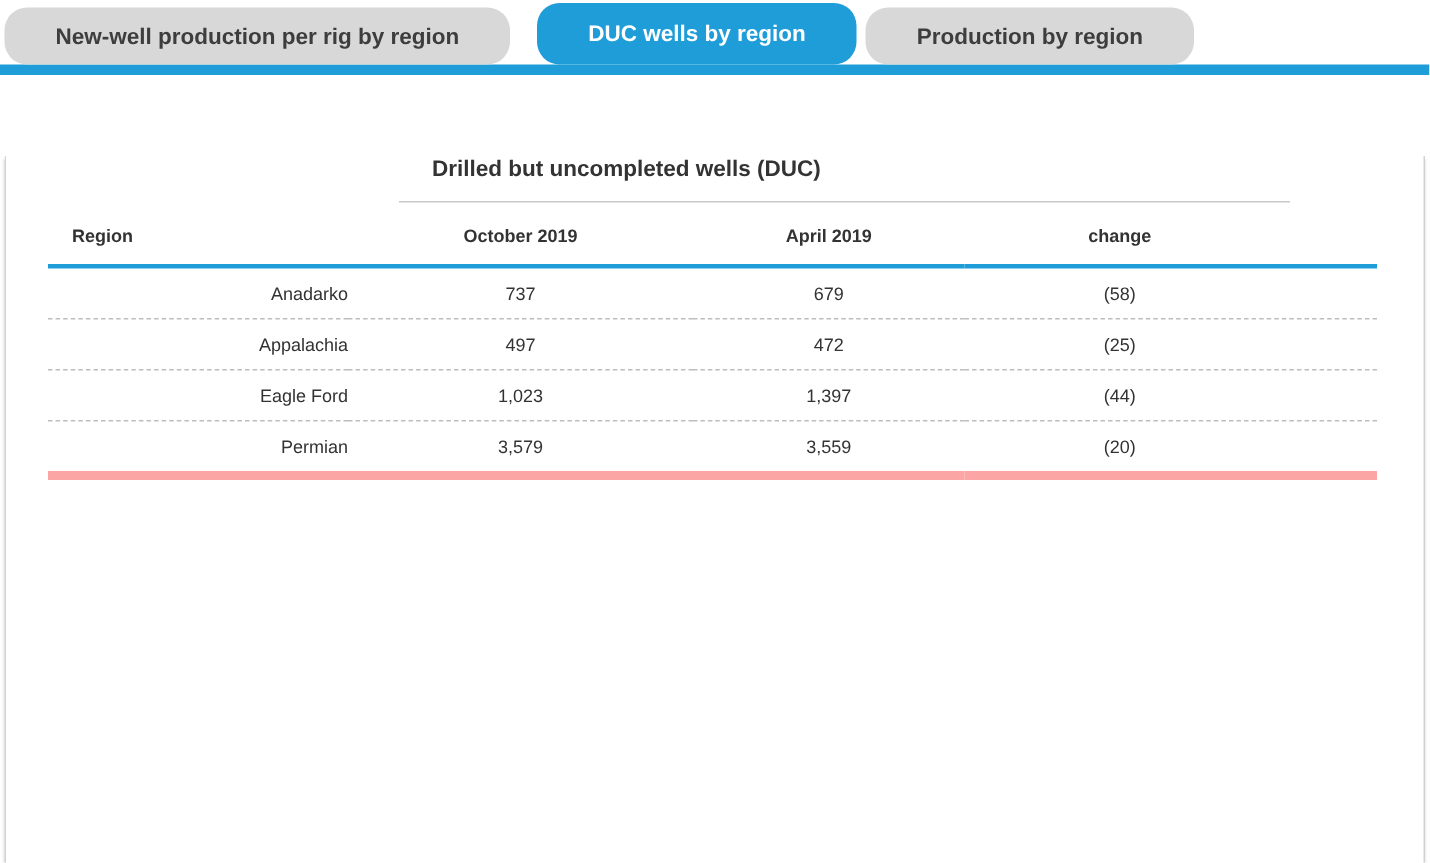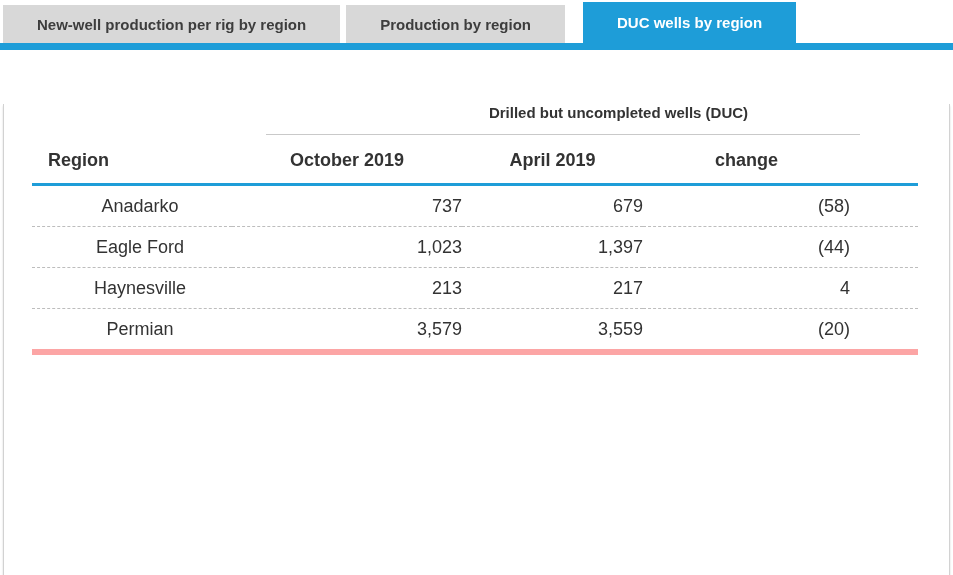--- a/index.html
+++ b/index.html
@@ -3,55 +3,55 @@
 <meta charset="utf-8">
 <style>
   * { margin:0; padding:0; box-sizing:border-box; }
   html,body { width:953px; height:575px; overflow:hidden; background:#ffffff;
               font-family:"Liberation Sans", sans-serif; }
 
   
   .tabbar { display:flex; align-items:flex-end; padding:5px 0 0 3px; height:43px; }
   .tab { background:#d8d8d8; color:#3d3d3d; font-weight:bold; font-size:15px;
          height:38px; display:flex; align-items:center; padding:0 34px;
-         margin-right:6px; cursor:pointer; white-space:nowrap; }
+         margin-right:6px; cursor:pointer; white-space:nowrap;border-radius:15px; }
   .tab.active { background:#1e9dd8; color:#ffffff; height:41px; margin-left:12px; }
   .accent-bar { height:7px; background:#1e9dd8; width:953px; }
 
   
   .panel { margin:0 3px; width:947px; height:518px;
            border:1px solid #d2d2d2; border-top:none; border-radius:0 0 5px 5px;
            box-shadow:0 2px 2px rgba(0,0,0,0.18); background:#fff; }
 
   
-  .chart-title { margin:54px 0 0 284px; font-size:15px; font-weight:bold; color:#333;text-align:center; }
+  .chart-title { margin:54px 0 0 284px; font-size:15px; font-weight:bold; color:#333; }
   .chart-unit  { margin:9px 0 0 284px; font-size:14px; color:#3a3a3a; }
   .header-rule { margin:13px 0 0 262px; width:594px; border-top:1px solid #c9c9c9; }
 
   
   table { border-collapse:collapse; table-layout:fixed; width:886px;
-          margin-left:28px; font-size:18px; color:#333; }
+          margin-left:28px; font-size:12px; color:#333; }
   col.c1 { width:200px; } col.c2 { width:230px; }
   col.c3 { width:181px; } col.c4 { width:275px; }
   th { font-weight:bold; padding:15px 0 12px 0;
        border-bottom:3px solid #1e9dd8; }
   th:first-child { text-align:left; padding-left:16px; }
-  td { text-align:right; padding:10px 0 9px 0; border-bottom:1px dashed #bdbdbd; }
-  td:first-child { text-align:center; padding-left:16px; }
+  td { text-align:center; padding:10px 0 9px 0; border-bottom:1px dashed #bdbdbd; }
+  td:first-child { text-align:right; padding-left:16px; }
   th.c-change, td.c-change { padding-right:68px; }
   tbody tr.last-data-row td { border-bottom:6px solid #fca5a5; }
   tr.total-row td { border-bottom:none; padding-top:15px; }
 </style>
 </head>
 <body>
 
 <div class="tabbar">
   <div class="tab">New-well production per rig by region</div>
+  <div class="tab active">DUC wells by region</div>
   <div class="tab">Production by region</div>
-  <div class="tab active">DUC wells by region</div>
 </div>
 
 <div class="accent-bar"></div>
 
 <div class="panel">
 
   <div class="chart-title">Drilled but uncompleted wells (DUC)</div>
   <div class="header-rule"></div>
 
   <table>
@@ -70,30 +70,30 @@
       </tr>
     </thead>
     <tbody>
       <tr>
         <td>Anadarko</td>
         <td>737</td>
         <td>679</td>
         <td class="c-change">(58)</td>
       </tr>
       <tr>
+        <td>Appalachia</td>
+        <td>497</td>
+        <td>472</td>
+        <td class="c-change">(25)</td>
+      </tr>
+      <tr>
         <td>Eagle Ford</td>
         <td>1,023</td>
         <td>1,397</td>
         <td class="c-change">(44)</td>
-      </tr>
-      <tr>
-        <td>Haynesville</td>
-        <td>213</td>
-        <td>217</td>
-        <td class="c-change">4</td>
       </tr>
       <tr class="last-data-row">
         <td>Permian</td>
         <td>3,579</td>
         <td>3,559</td>
         <td class="c-change">(20)</td>
       </tr>
     </tbody>
   </table>
 </div>

